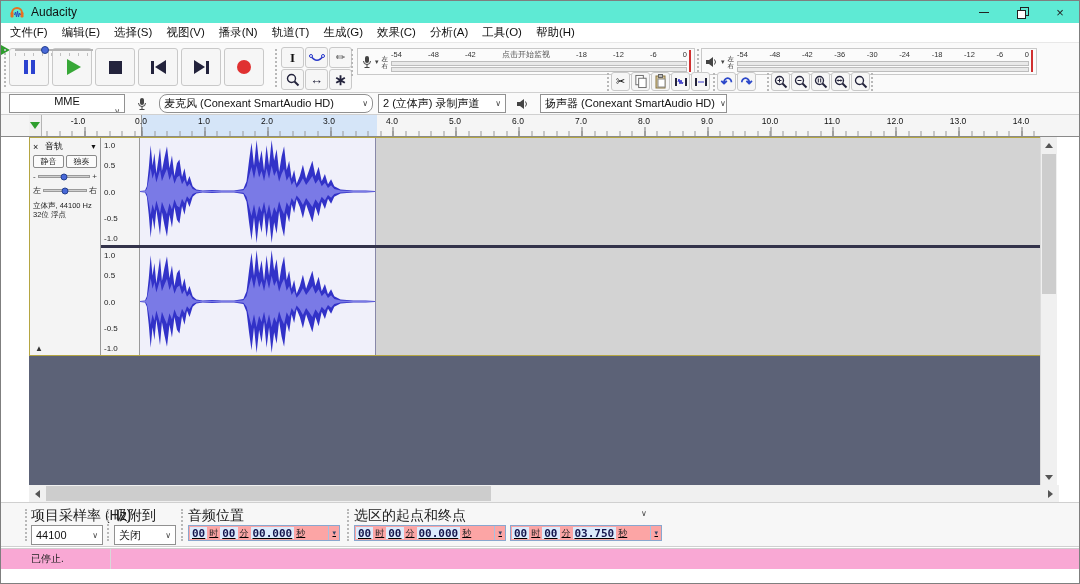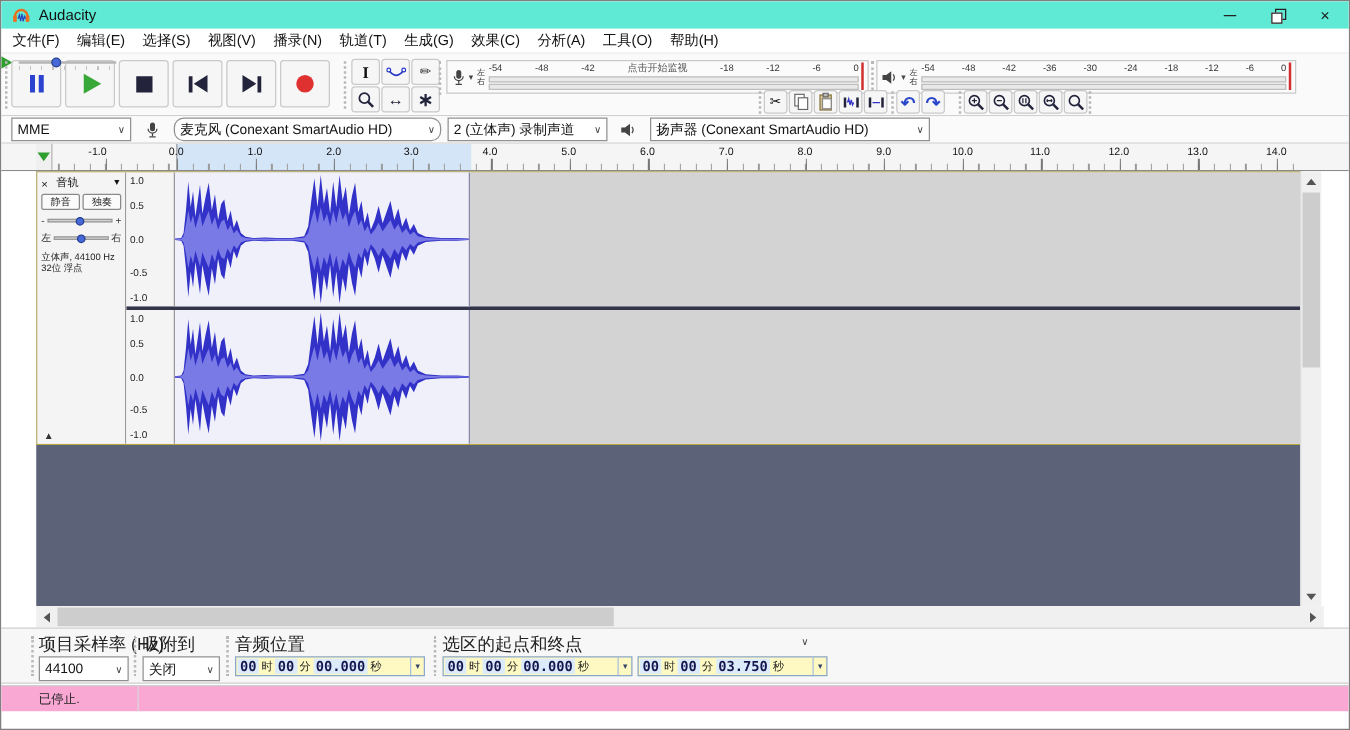--- a/index.html
+++ b/index.html
@@ -119,21 +119,21 @@
 .vs-thumb{position:absolute;left:1px;right:1px;top:17px;height:140px;background:#cdcdcd;}
 .hscroll{position:absolute;top:484px;left:0;width:100%;height:17px;background:#fff;}
 .hs-body{position:absolute;left:28px;width:1030px;height:100%;background:#f0f0f0;}
 .hs-btn{position:absolute;top:0;width:17px;height:17px;display:flex;align-items:center;justify-content:center;}
 .hs-thumb{position:absolute;left:17px;width:445px;top:1px;bottom:1px;background:#cdcdcd;}
 
 
 .seltoolbar{position:absolute;top:501px;left:0;width:100%;height:45px;background:#f7f7f7;border-top:1px solid #d0d0d0;border-bottom:1px solid #d0d0d0;}
 .st-label{position:absolute;top:4px;font-size:14px;color:#222;white-space:nowrap;}
 .st-combo{position:absolute;top:22px;height:20px;}
-.timefield{position:absolute;top:22px;display:flex;align-items:stretch;background:#fef9c3;border:1px solid #89a7cf;height:16px;}
+.timefield{position:absolute;top:22px;display:flex;align-items:stretch;background:#fca5a5;border:1px solid #89a7cf;height:16px;text-decoration:underline;}
 .tf-num{font-family:"DejaVu Sans Mono",monospace;font-weight:bold;font-size:11px;color:#16164e;background:#dcebfc;padding:0 2px;display:flex;align-items:center;margin:1px;}
 .tf-unit{display:flex;align-items:center;padding:0 1px;color:#222;font-size:9px;}
 .tf-dd{display:flex;align-items:center;padding:0 3px;color:#334466;font-size:7px;border-left:1px solid #a8c0e0;margin-left:auto;}
 .st-chevron{position:absolute;top:6px;font-size:8px;color:#444;}
 
 
 .statusbar{position:absolute;top:547px;left:0;width:100%;height:21px;background:#f9a8d4;border-top:1px solid #cfcfcf;display:flex;align-items:flex-start;font-size:10px;color:#222;}
 .sb-cell1{width:110px;padding-left:30px;height:100%;display:flex;align-items:center;border-right:1px solid #d8d8d8;}
 .sb-cell2{flex:1;padding-left:12px;height:100%;display:flex;align-items:center;border-right:1px solid #d8d8d8;}
 .sb-cell3{width:30px;height:100%;}
@@ -394,21 +394,21 @@
       <span class="mini-play"></span>
       <div class="hslider">
         <div class="sl-line"></div>
         <div class="ticks"></div>
         <div class="sl-dot" style="left:38%;"></div>
       </div>
     </div>
   </div>
 
   <div class="devicebar">
-    <div class="combo" style="width:96px;">
+    <div class="combo" style="width:116px;flex-direction:column;">
       <span>MME</span>
       <span class="arrow">∨</span>
     </div>
     <div class="dev-icon-btn">
       <svg width="12" height="14" viewBox="0 0 12 14">
         <rect x="4" y="1" width="4" height="7" rx="2" fill="#444"></rect>
         <path d="M2.5 6 a3.5 3.5 0 0 0 7 0" fill="none" stroke="#444"></path>
         <line x1="6" y1="9.5" x2="6" y2="12" stroke="#444"></line>
         <line x1="3.5" y1="12.5" x2="8.5" y2="12.5" stroke="#444"></line>
       </svg>
@@ -420,21 +420,21 @@
     <div class="combo" style="width:128px;">
       <span>2 (立体声) 录制声道</span>
       <span class="arrow">∨</span>
     </div>
     <div class="dev-icon-btn">
       <svg width="14" height="12" viewBox="0 0 14 12">
         <polygon points="1,4 4,4 8,1 8,11 4,8 1,8" fill="#444"></polygon>
         <path d="M9.5 3.5 a4 4 0 0 1 0 5" stroke="#444" fill="none"></path>
       </svg>
     </div>
-    <div class="combo" style="width:224px;">
+    <div class="combo" style="width:187px;">
       <span>扬声器 (Conexant SmartAudio HD)</span>
       <span class="arrow">∨</span>
     </div>
   </div>
 
   <div class="ruler">
     <div class="pin-btn">
         <span class="pin-tri"></span>
       </div>
     <div class="ruler-strip">

